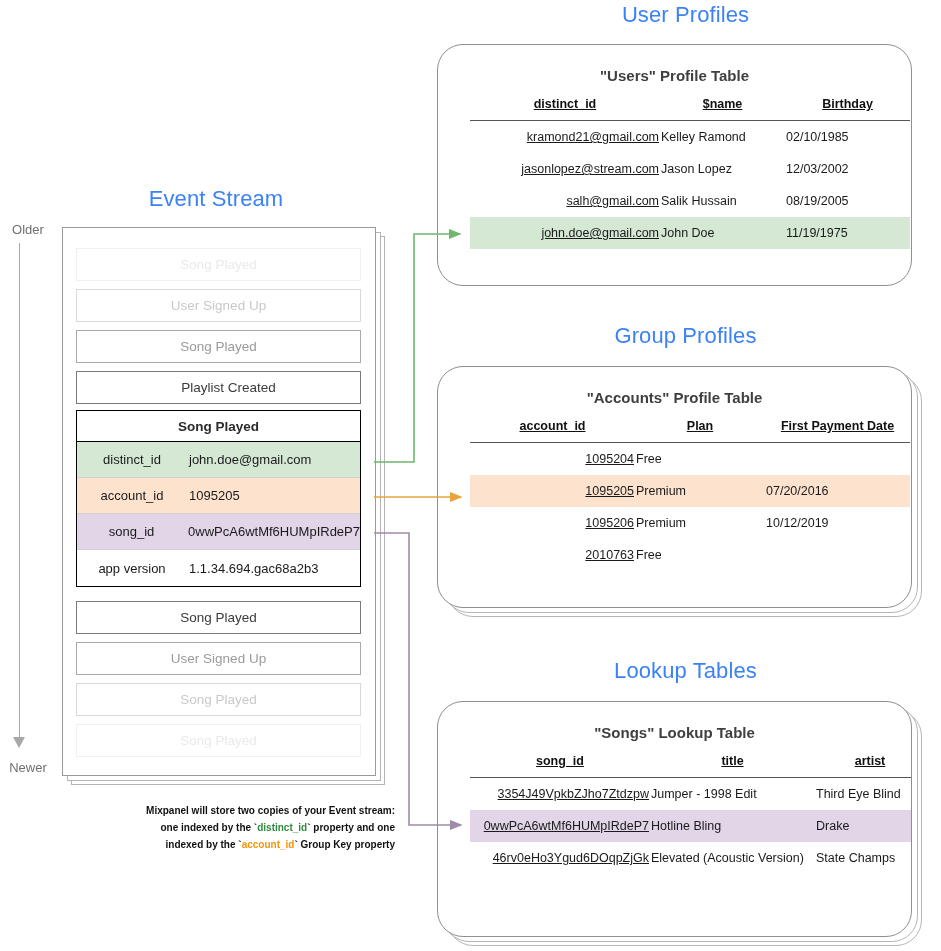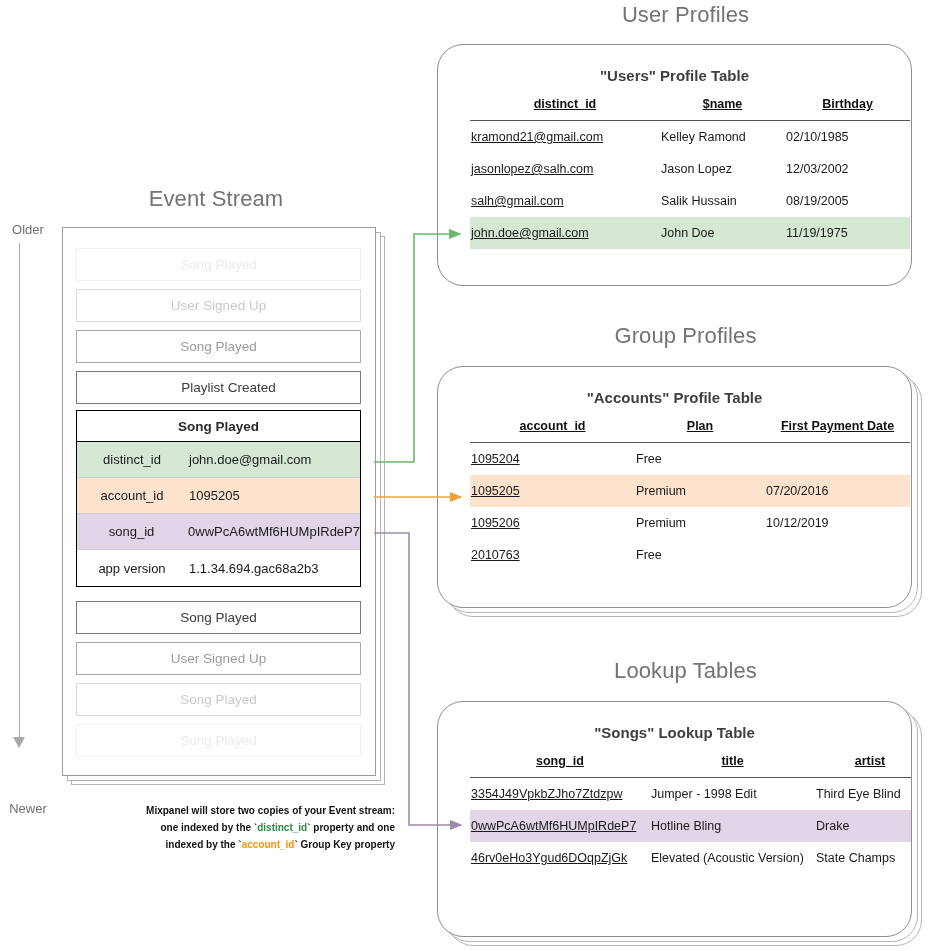--- a/index.html
+++ b/index.html
@@ -14,40 +14,40 @@
     font-family: "Liberation Sans", sans-serif;
     color: #000000;
     overflow: hidden;
   }
 
   .abs { position: absolute; }
 
   
   .section-title {
     font-size: 22px;
-    color: #737373;
+    color: #3b82f6;
     text-align: center;
     font-weight: 400;
     letter-spacing: 0.1px;
   }
 
   
   #event-stream-title {
     left: 60px; top: 186px; width: 312px;
   }
 
   #time-axis-older, #time-axis-newer {
     font-size: 13px;
     color: #6f6f6f;
     text-align: center;
     width: 56px;
     left: 0px;
   }
   #time-axis-older { top: 222px; }
-  #time-axis-newer { top: 760px; margin-top: 41px; }
+  #time-axis-newer { top: 760px; }
 
   #time-axis-line {
     left: 19px; top: 243px;
     width: 1px; height: 497px;
     background: #a8a8a8;
   }
   #time-axis-arrow {
     left: 13px; top: 737px;
     width: 0; height: 0;
     border-left: 6px solid transparent;
@@ -173,21 +173,21 @@
   }
   table.data-table th.th-key { text-align: center; }
   table.data-table td {
     font-size: 12.5px;
     color: #1a1a1a;
     height: 30px;
     vertical-align: middle;
     text-align: left;
   }
   table.data-table td.key-cell {
-    text-align: left;
+    text-align: right;
     text-decoration: underline;
   }
   tr.hl-row-green td  { background: #d5e8d4; }
   tr.hl-row-orange td { background: #fde3ce; }
   tr.hl-row-purple td { background: #e1d5e7; }
 
   
   #connectors {
     position: absolute;
     left: 0; top: 0;
@@ -273,21 +273,21 @@
           <th>Birthday</th>
         </tr>
       </thead>
     <tbody>
         <tr>
           <td class="key-cell">kramond21@gmail.com</td>
           <td>Kelley Ramond</td>
           <td>02/10/1985</td>
         </tr>
         <tr>
-          <td class="key-cell">jasonlopez@salh.com</td>
+          <td class="key-cell">jasonlopez@stream.com</td>
           <td>Jason Lopez</td>
           <td>12/03/2002</td>
         </tr>
         <tr>
           <td class="key-cell">salh@gmail.com</td>
           <td>Salik Hussain</td>
           <td>08/19/2005</td>
         </tr>
         <tr class="hl-row-green">
           <td class="key-cell">john.doe@gmail.com</td>

